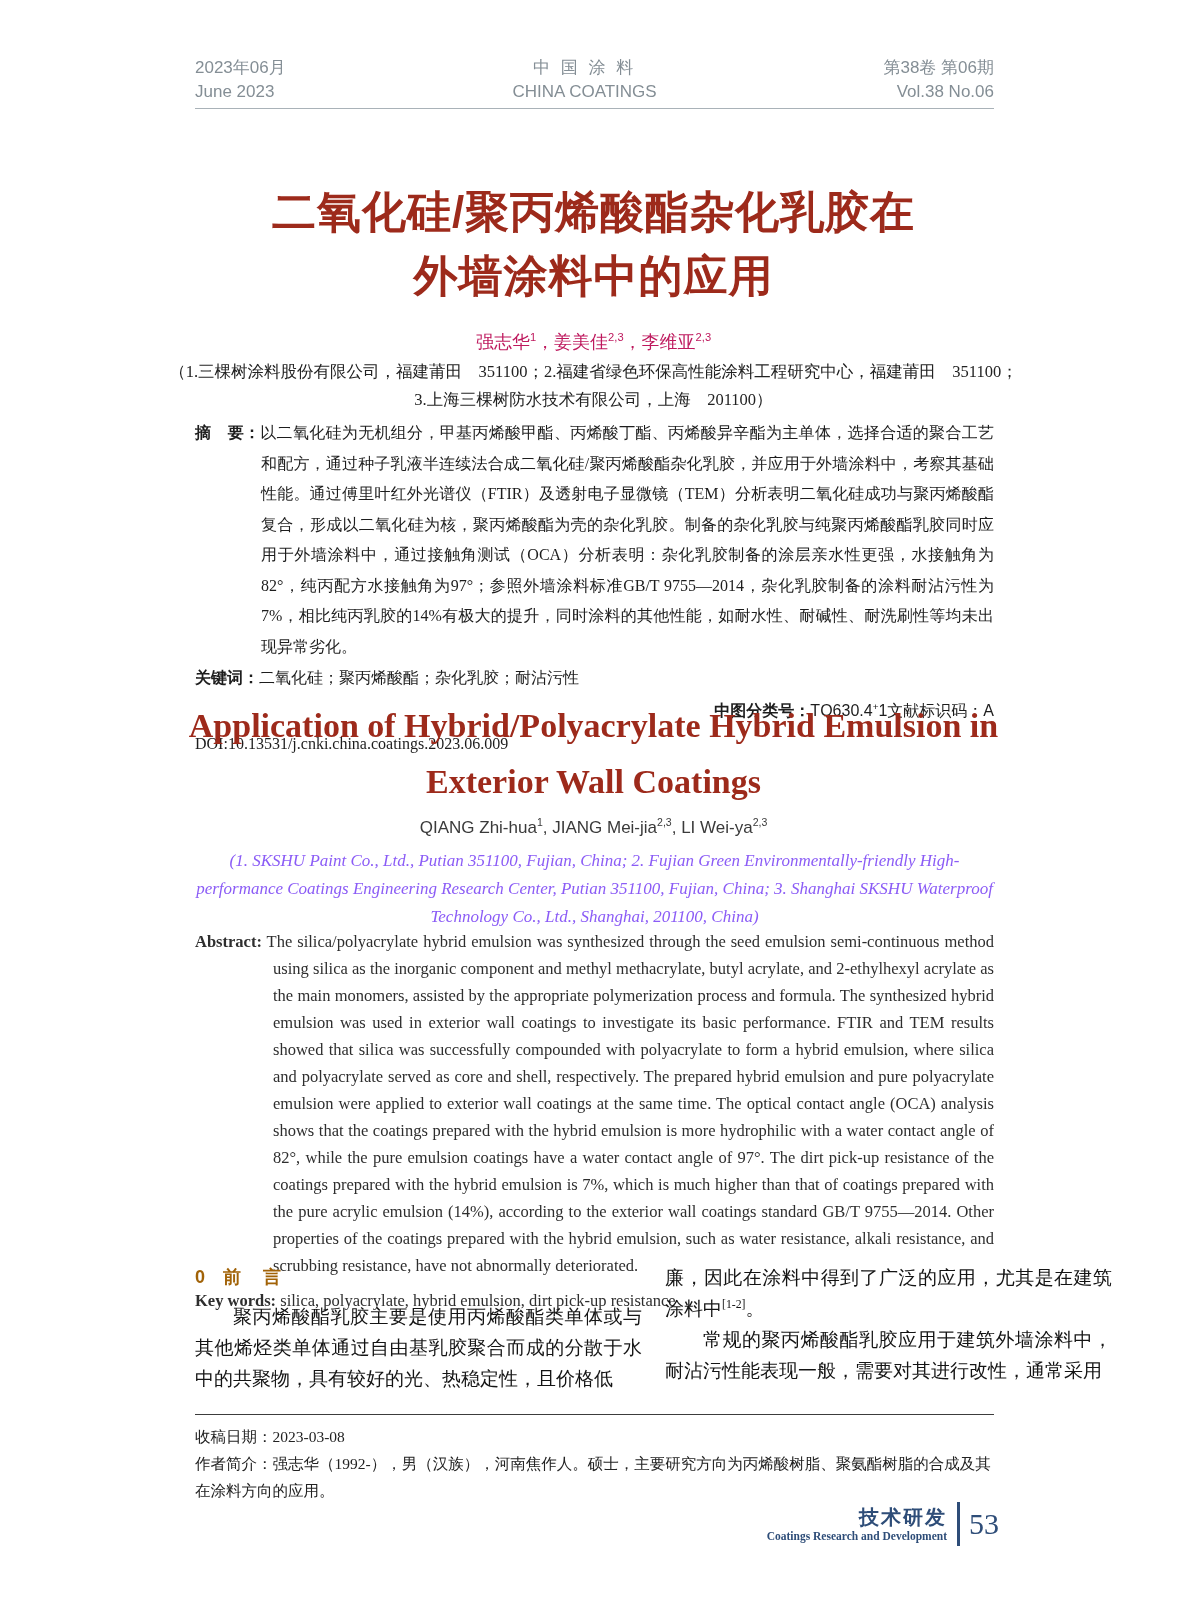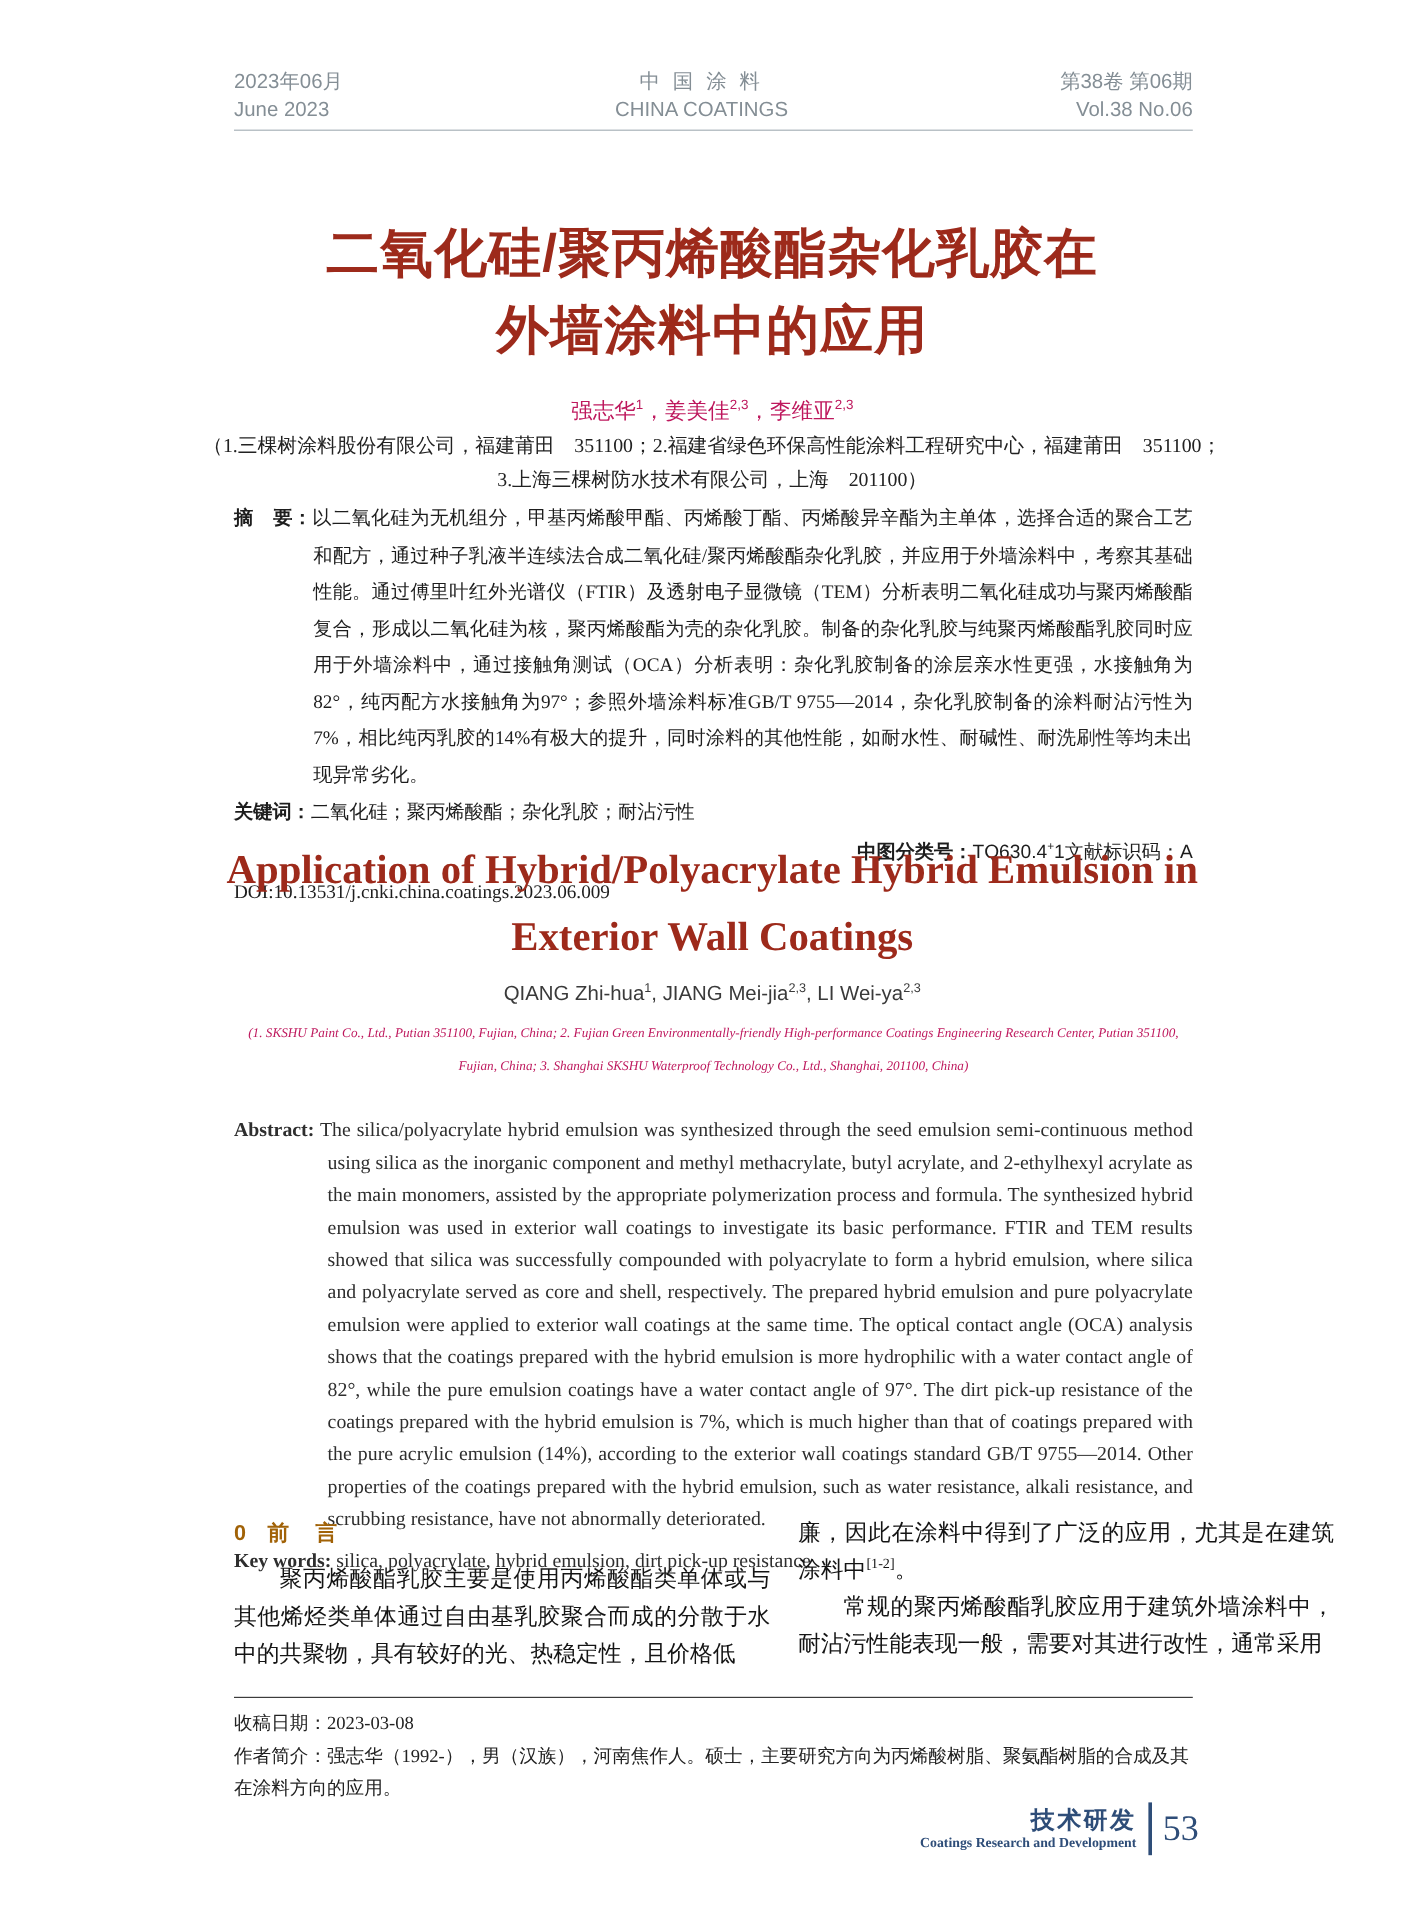--- a/index.html
+++ b/index.html
@@ -71,21 +71,21 @@
     text-align:center; color:#9d2a1b;
     font-family:"Liberation Serif","DejaVu Serif",serif;
     font-weight:bold; font-size:34px; line-height:56px;
   }
   .authors-en {
     position:absolute; top:818px; left:60px; right:60px;
     text-align:center; font-size:17px; color:#3a3a3a;
   }
   .affil-en {
     position:absolute; top:847px; left:130px; right:128px;
-    text-align:center; font-size:11px; line-height:28px; color:#be185d;
+    text-align:center; font-size:17px; line-height:28px; color:#8b5cf6;
     font-family:"Liberation Serif","DejaVu Serif",serif; font-style:italic;
   }
 
   
   .meta-en {
     position:absolute; top:928px; left:135px; right:133px;
     font-size:16.5px; line-height:27px; color:#2e2e2e;
     font-family:"Liberation Serif","DejaVu Serif",serif;
   }
   .hang-en { text-align:justify; padding-left:78px; text-indent:-78px; }

